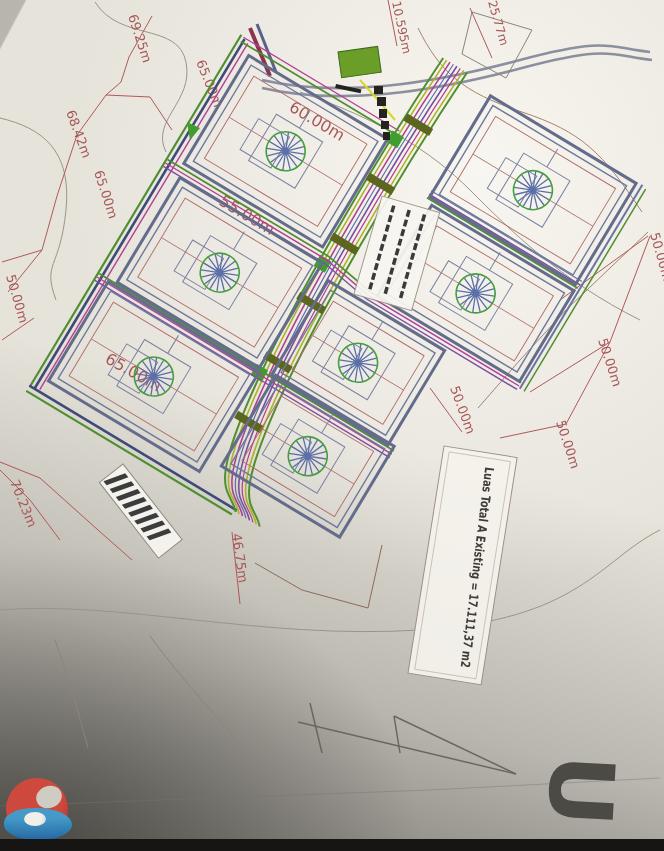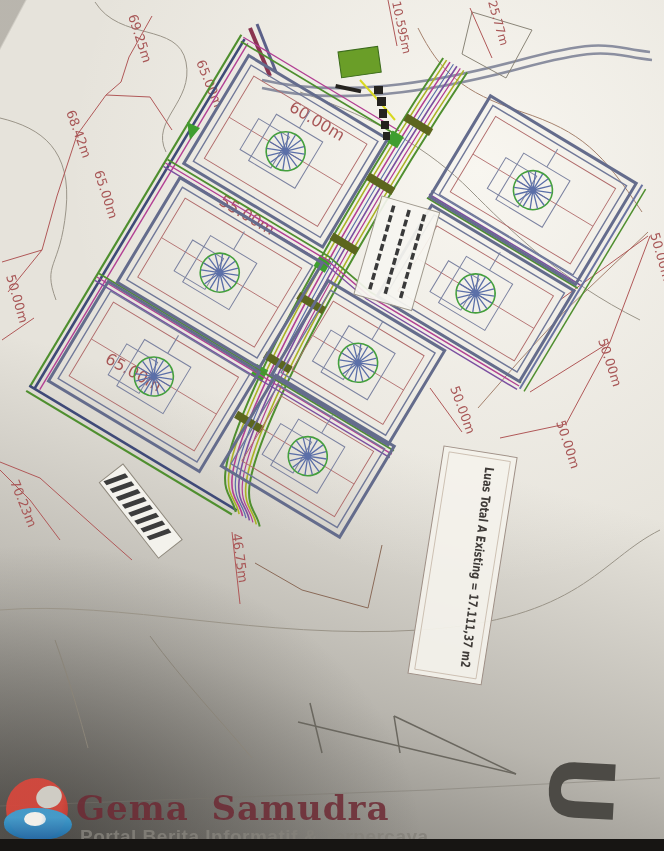--- a/index.html
+++ b/index.html
@@ -265,17 +265,15 @@
   <text transform="translate(552,753) rotate(93)" font-size="88" font-weight="bold" fill="#4c4a45">U</text>
 </svg>
 
 <div class="wm">
   <div class="wm-logo">
     <div class="logo-ring"></div>
     <div class="logo-gap"></div>
     <div class="logo-wave"></div>
     <div class="logo-foam"></div>
   </div>
-  <div class="wm-title">Gema Samudra</div>
-  <div class="wm-tag">Portal Berita Informatif &amp; Terpercaya</div>
   <div class="wm-bar"></div>
 </div>
 </div>
 
 </body></html>

